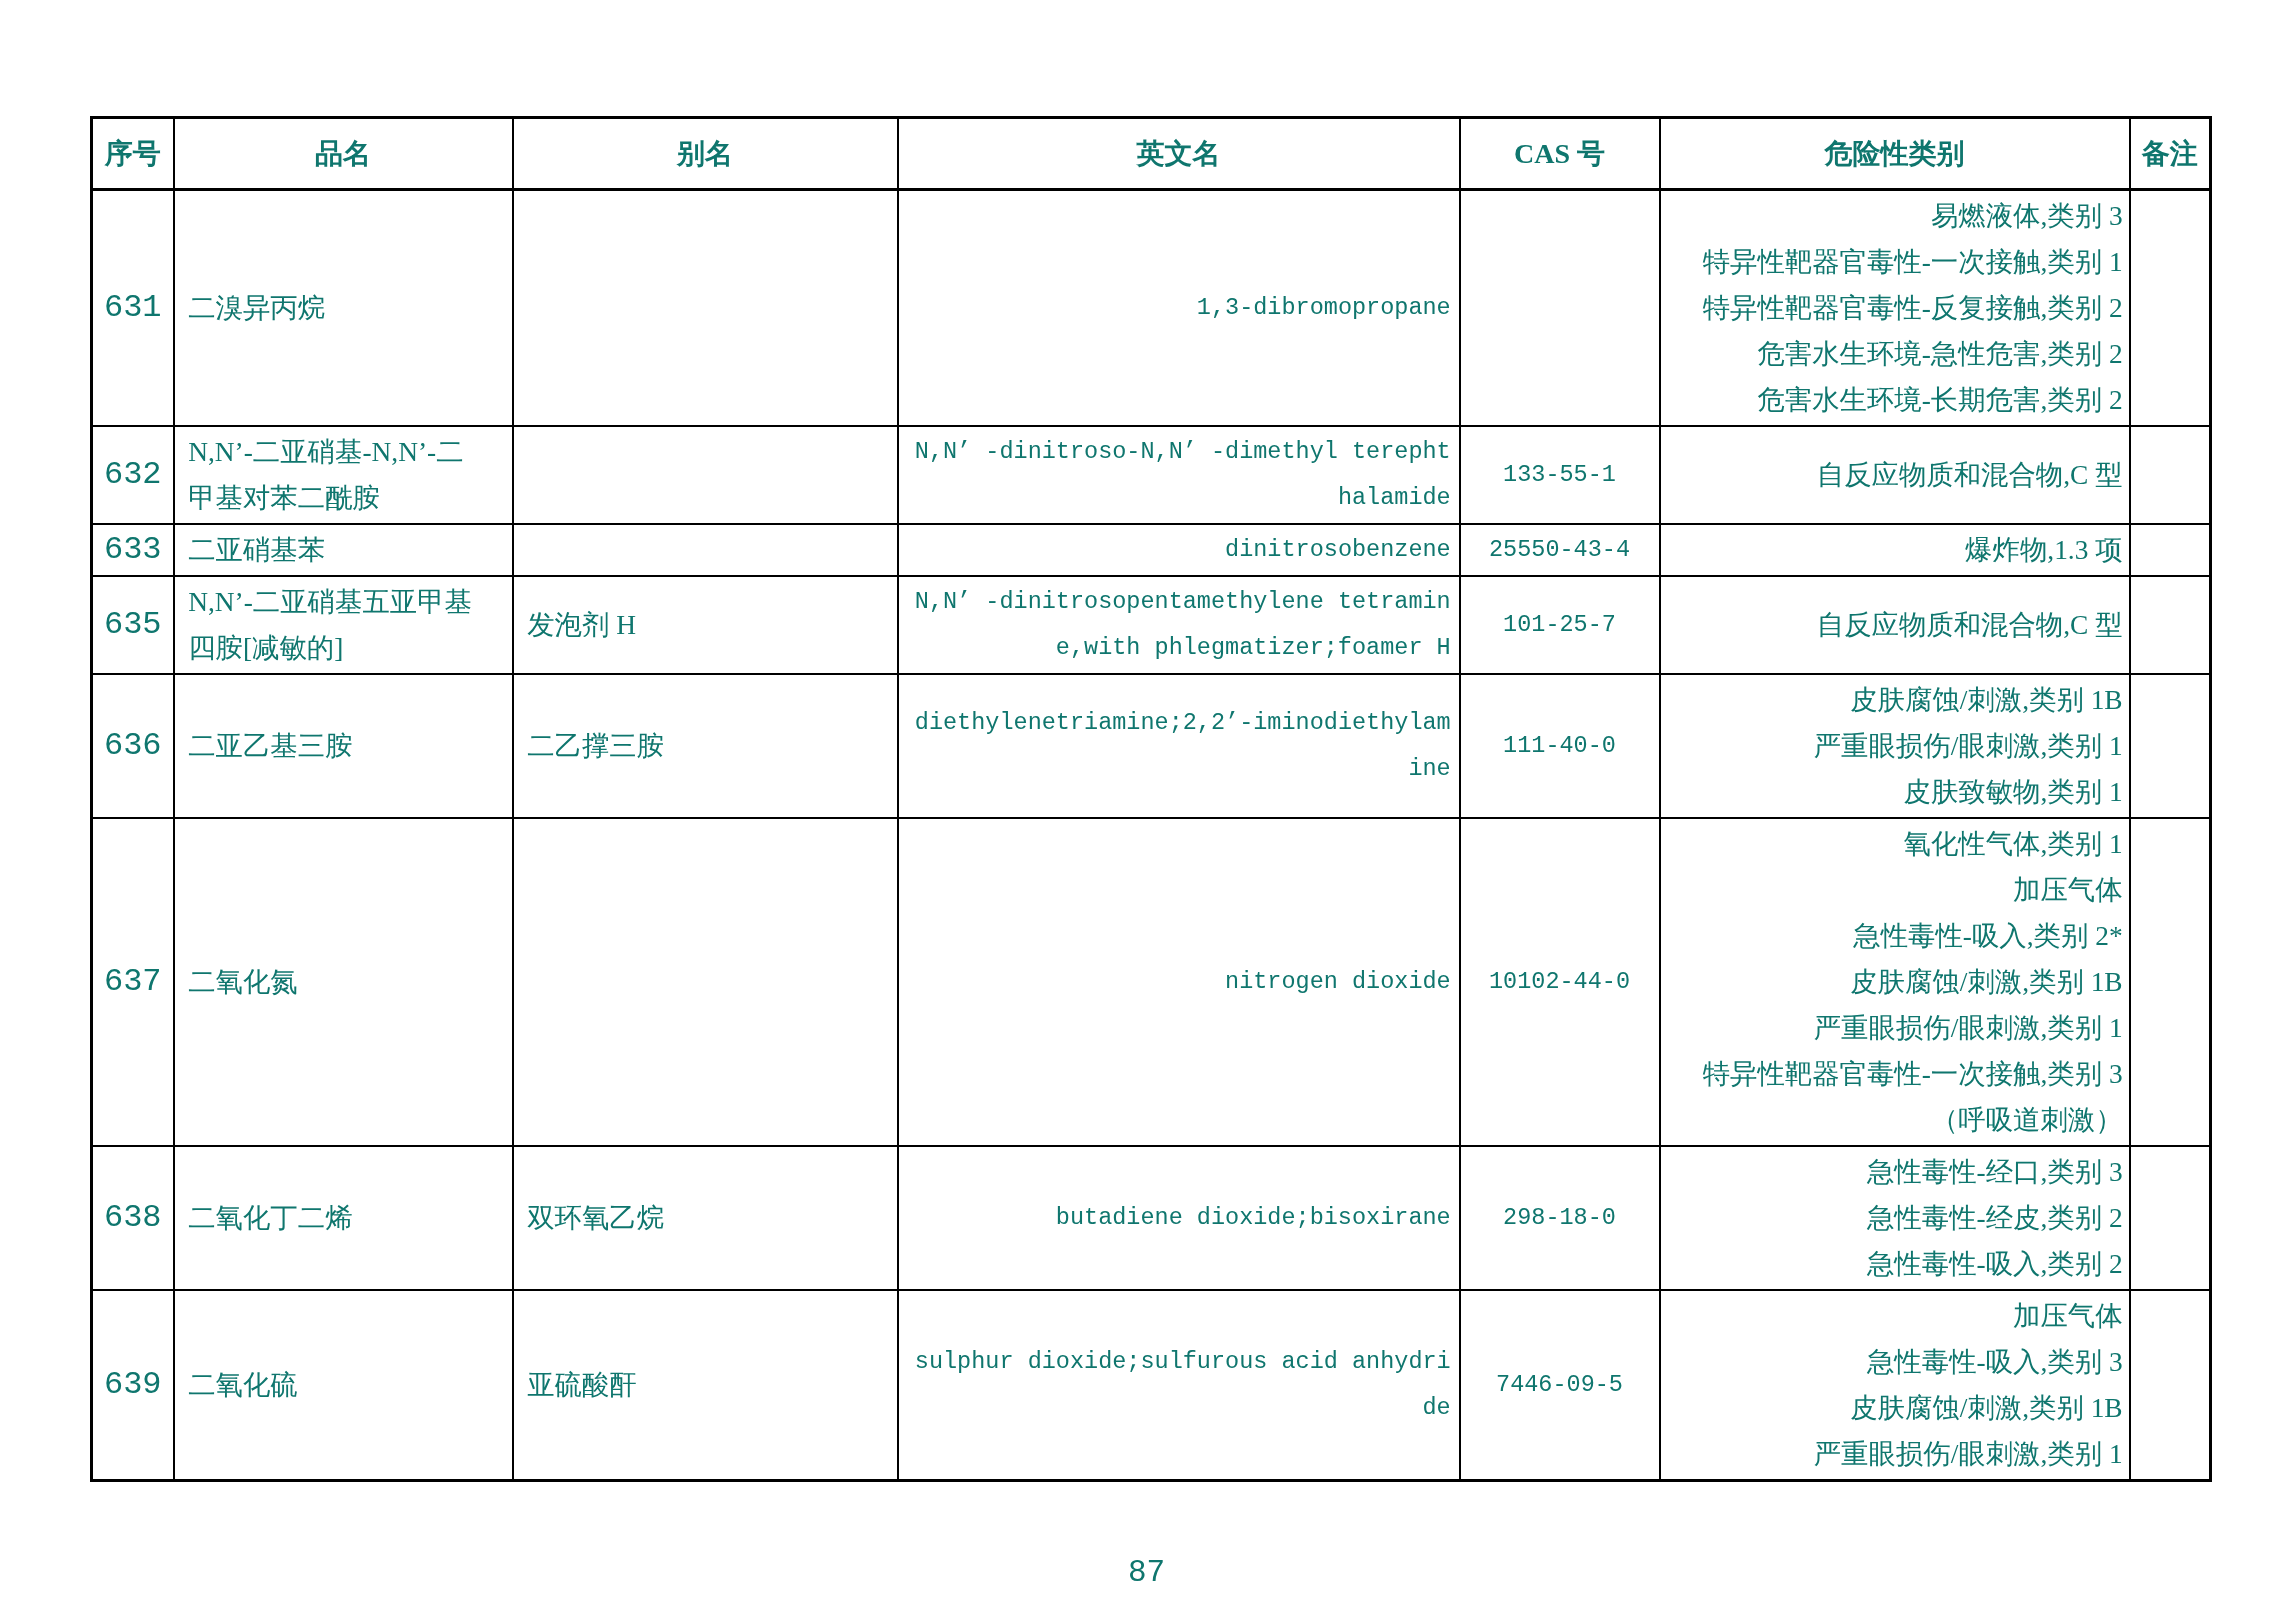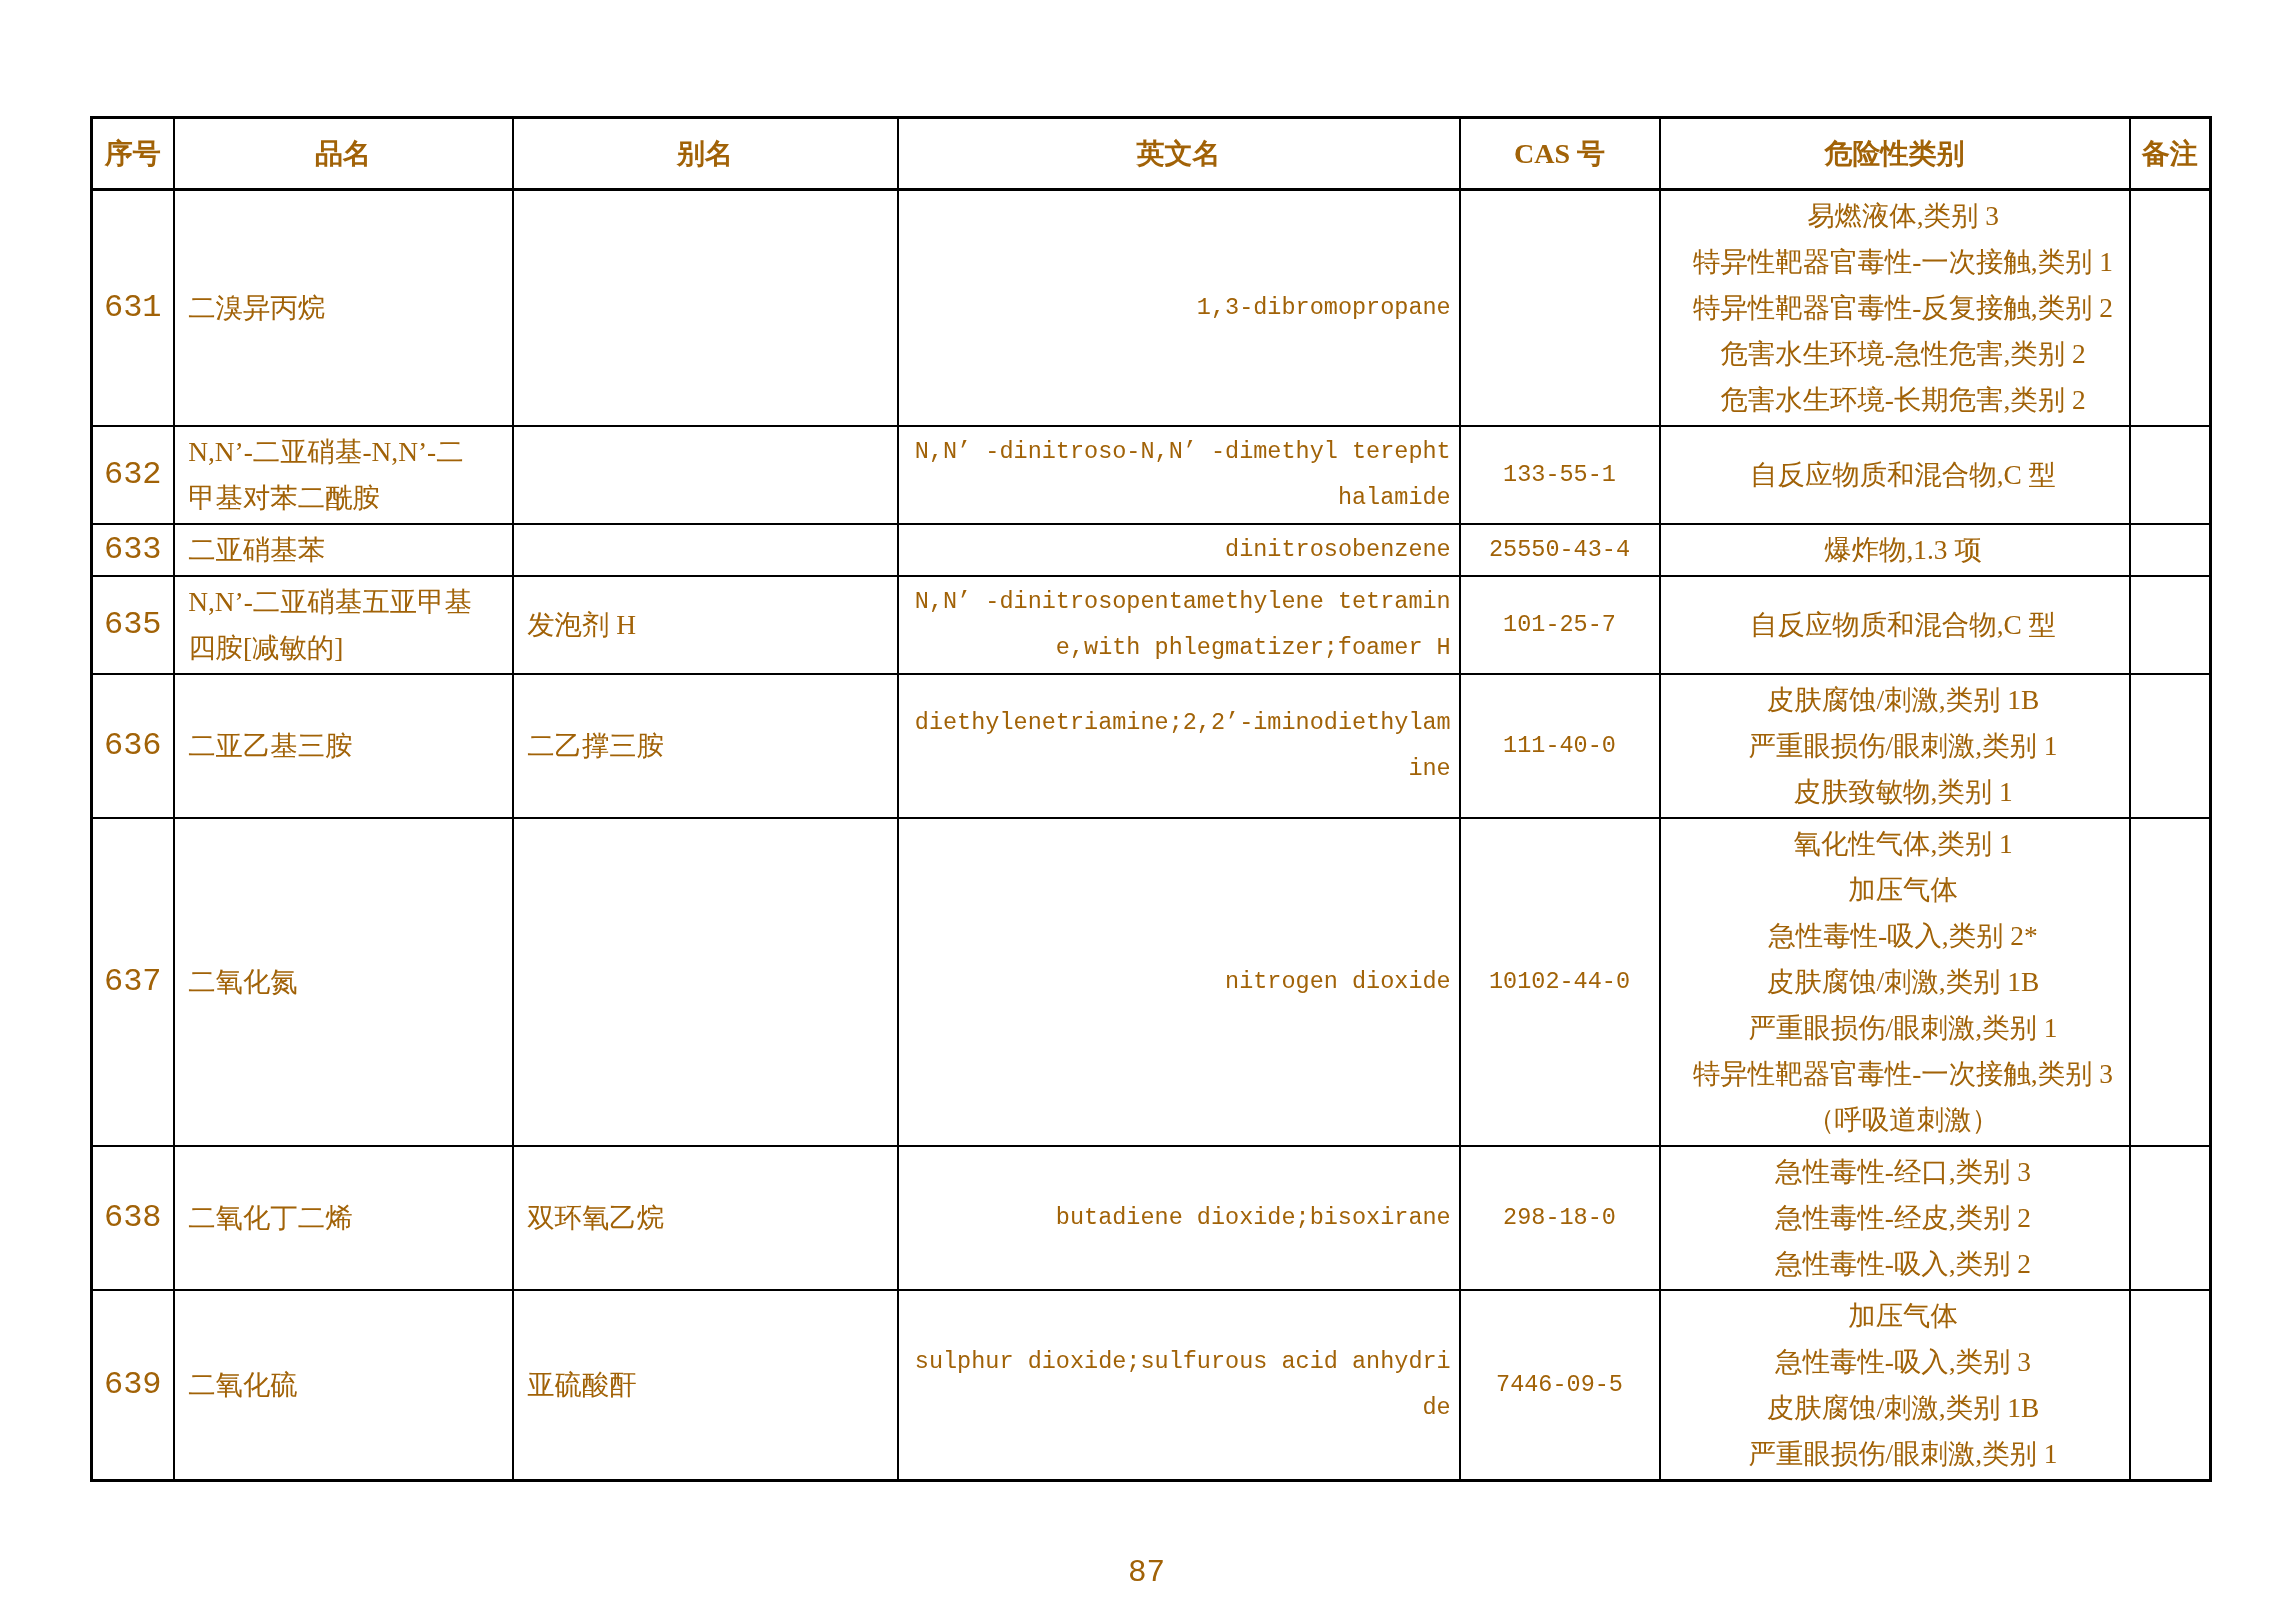--- a/index.html
+++ b/index.html
@@ -2,21 +2,21 @@
 <html><head>
 <meta charset="utf-8">
 <style>
   html, body { margin: 0; padding: 0; background: #ffffff; }
   .page {
     position: relative;
     width: 2293px;
     height: 1621px;
     background: #ffffff;
     font-family: "Liberation Serif", "DejaVu Serif", serif;
-    color: #a16207;
+    color: #0f766e;
   }
   table.chem-table {
     position: absolute;
     left: 90px;
     top: 116px;
     width: 2120px;
     border-collapse: collapse;
     table-layout: fixed;
     border: 3.9px solid #000000;
   }
@@ -57,21 +57,21 @@
     word-break: break-all;
     overflow-wrap: break-word;
   }
   td.c-cas {
     text-align: center;
     font-family: "Liberation Mono", "DejaVu Sans Mono", monospace;
     font-size: 23.5px;
     white-space: nowrap;
   }
   td.c-hazard {
-    text-align: center;
+    text-align: right;
     padding-left: 23px;
     padding-right: 5.9px;
   }
   .hazard-line { line-height: 46px; }
   td.c-remark { }
   .page-number {
     position: absolute;
     left: 50%;
     transform: translateX(-50%);
     top: 1555px;

